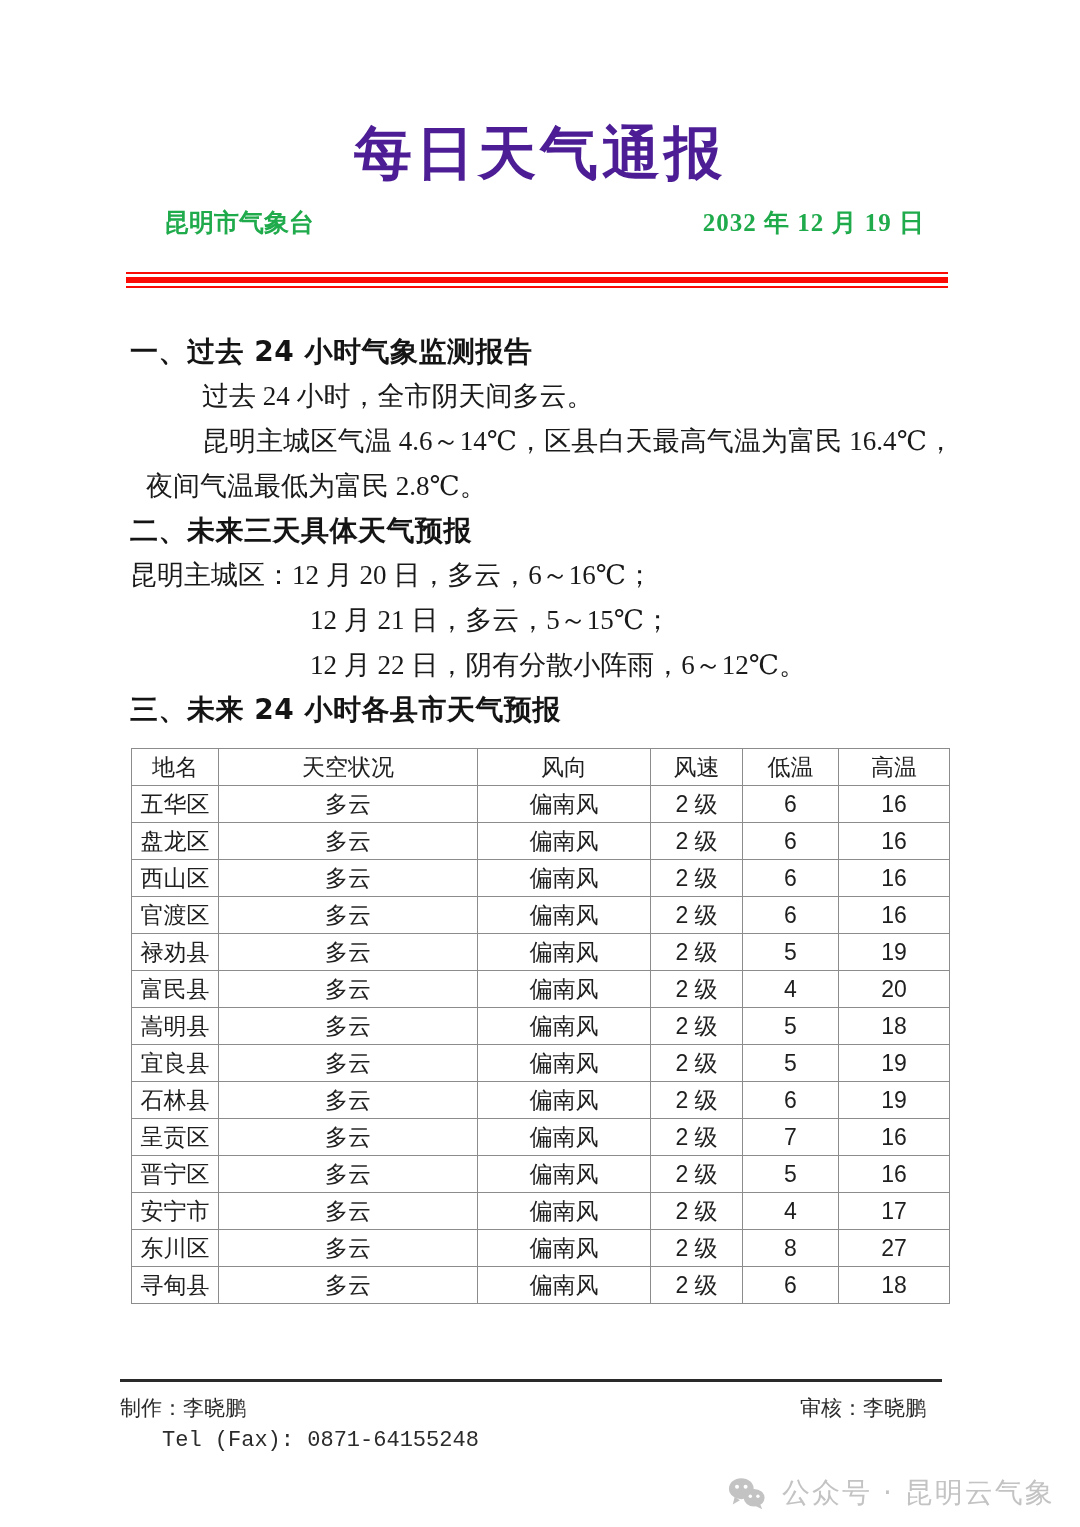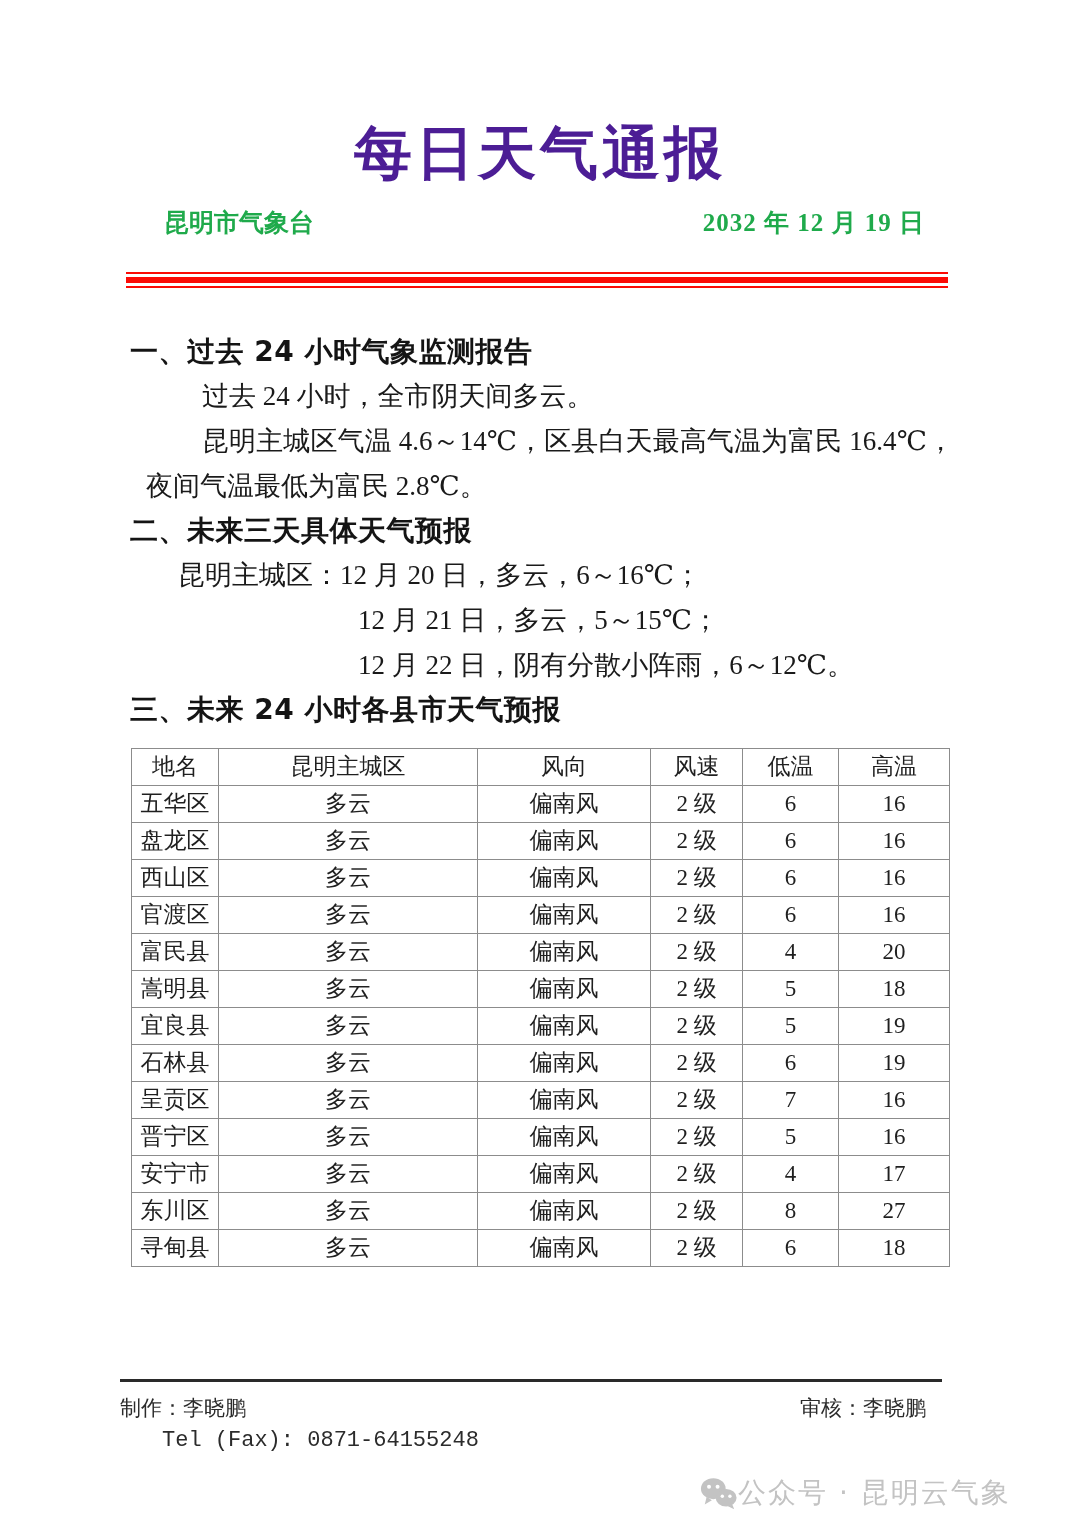--- a/index.html
+++ b/index.html
@@ -102,35 +102,35 @@
     text-align: justify;
   }
   .para.indent { text-indent: 56px; margin-left: 16px; }
 
   .forecast-block {
     font-family: "Liberation Serif", "DejaVu Serif", serif;
     font-size: 27px;
     line-height: 45px;
     color: #1a1a1a;
   }
-  .fc-line { white-space: nowrap; margin-left: 48px; }
+  .fc-line { white-space: nowrap; }
   .fc-line.cont { padding-left: 180px; }
 
   
   .tbl-wrap {
     position: absolute;
     left: 131px;
     top: 748px;
     width: 818px;
   }
   table.fc-table {
     border-collapse: collapse;
     width: 818px;
     table-layout: fixed;
-    font-family: Liberation Serif, serif;
+    font-family: Liberation Sans, sans-serif;
     border-radius: 27px;
   }
   table.fc-table col.c-name   { width: 87px; }
   table.fc-table col.c-sky    { width: 259px; }
   table.fc-table col.c-wdir   { width: 173px; }
   table.fc-table col.c-wspd   { width: 92px; }
   table.fc-table col.c-lo     { width: 96px; }
   table.fc-table col.c-hi     { width: 111px; }
 
   table.fc-table th,
@@ -175,27 +175,27 @@
     font-family: Liberation Mono, monospace;
     font-size: 22px;
     line-height: 32px;
     white-space: nowrap;
     margin-left: 42px;
   }
 
   
   .watermark {
     position: absolute;
-    left: 700px;
+    left: 728px;
     top: 1470px;
     width: 340px;
     height: 46px;
     display: flex;
     align-items: center;
-    gap: 0;
+    gap: 16px;
   }
   .wechat-icon {
     width: 38px;
     height: 34px;
     position: relative;
     flex: 0 0 auto;
   }
   .watermark-label {
     font-family: "DejaVu Sans", "Liberation Sans", sans-serif;
     font-size: 28px;
@@ -248,21 +248,21 @@
         <col class="c-name">
           <col class="c-sky">
           <col class="c-wdir">
         <col class="c-wspd">
           <col class="c-lo">
           <col class="c-hi">
       </colgroup>
       <thead>
         <tr id="thead-row">
             <th>地名</th>
-            <th>昆明主城区</th>
+            <th>天空状况</th>
             <th>风向</th>
             <th>风速</th>
             <th>低温</th>
             <th>高温</th>
           </tr>
       </thead>
       <tbody id="tbody-rows">
           <tr>
             <td>五华区</td>
             <td>多云</td>
@@ -287,20 +287,28 @@
             <td>6</td>
             <td>16</td>
           </tr>
           <tr>
             <td>官渡区</td>
             <td>多云</td>
             <td>偏南风</td>
             <td>2 级</td>
             <td>6</td>
             <td>16</td>
+          </tr>
+          <tr>
+            <td>禄劝县</td>
+            <td>多云</td>
+            <td>偏南风</td>
+            <td>2 级</td>
+            <td>5</td>
+            <td>19</td>
           </tr>
           <tr>
             <td>富民县</td>
             <td>多云</td>
             <td>偏南风</td>
             <td>2 级</td>
             <td>4</td>
             <td>20</td>
           </tr>
           <tr>

